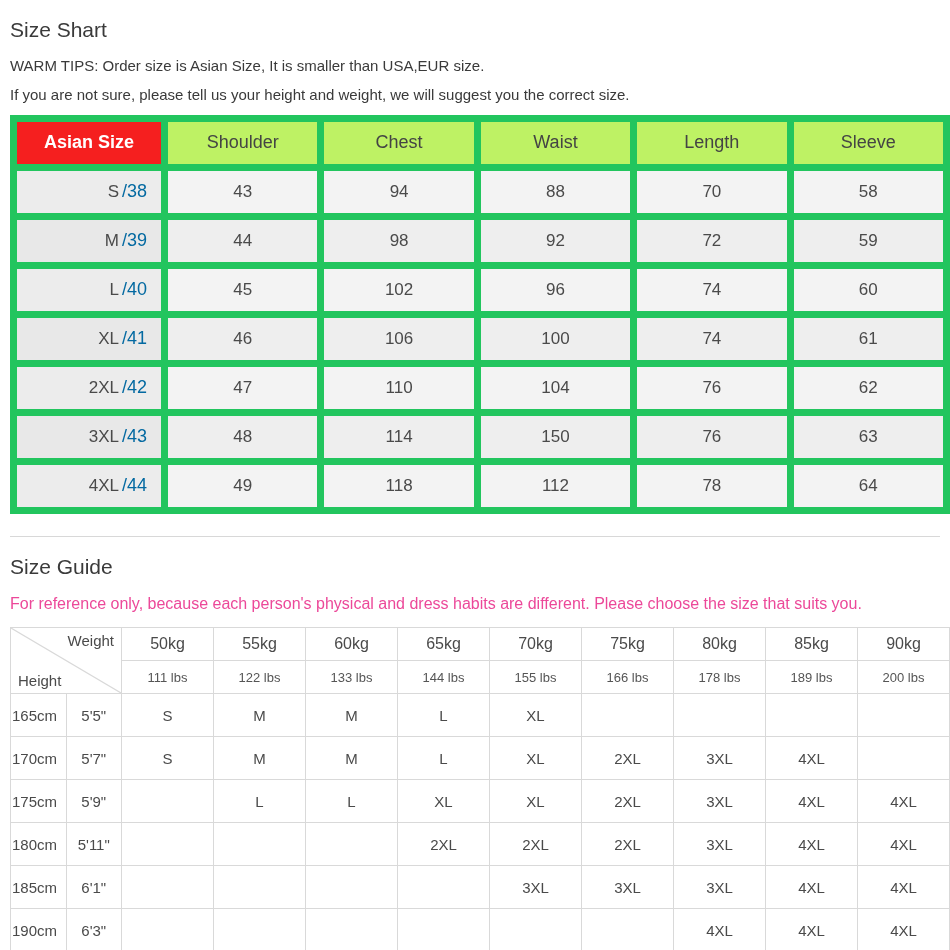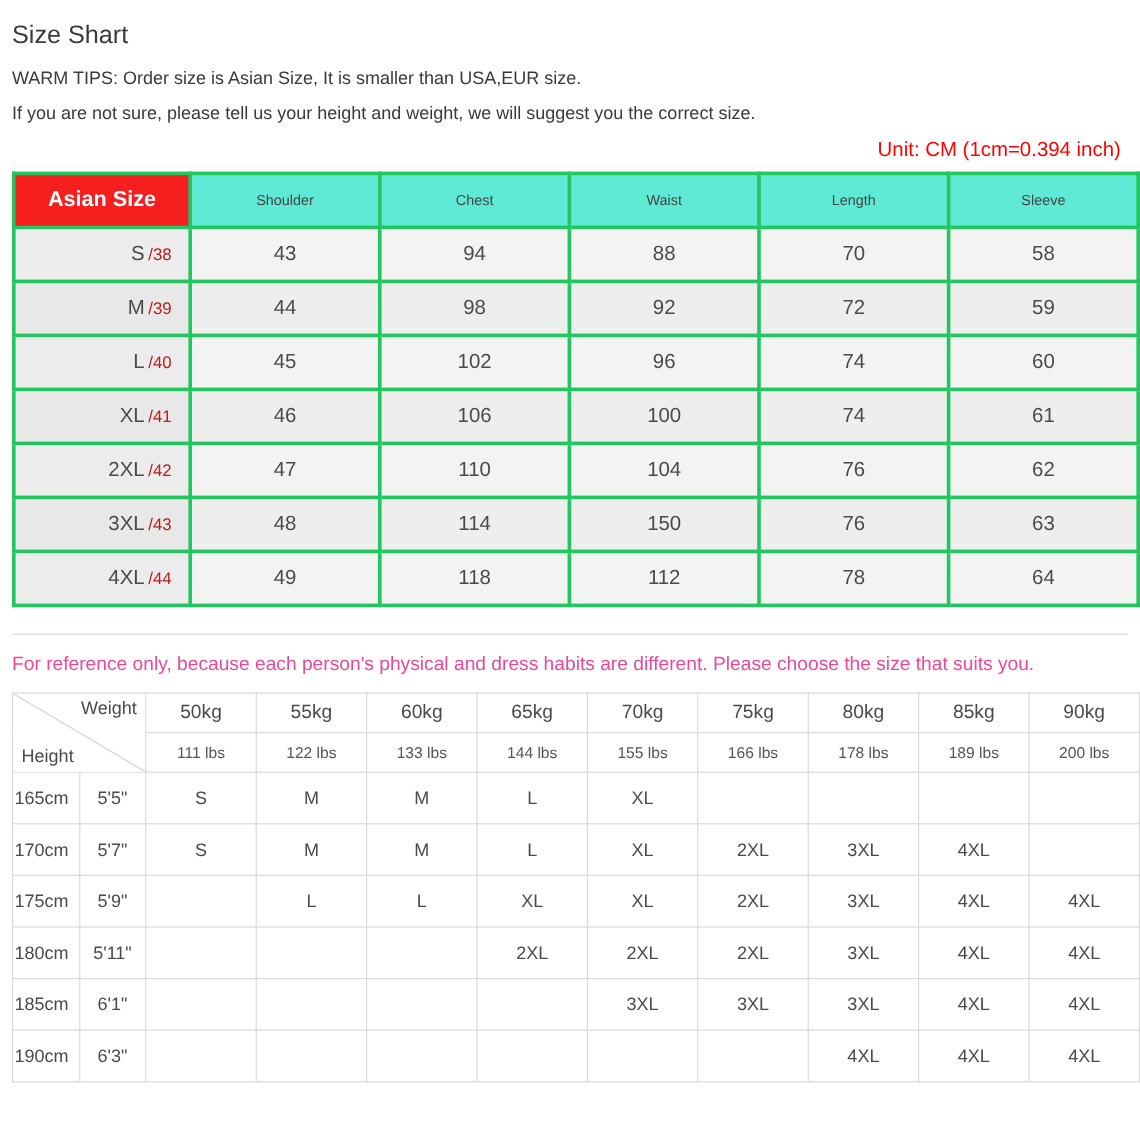--- a/index.html
+++ b/index.html
@@ -44,50 +44,50 @@
     font-size: 17px;
     margin: 6px 6px 8px 0;
   }
 
   table.sizes {
     width: 940px;
     border-collapse: collapse;
     table-layout: fixed;
   }
   table.sizes th, table.sizes td {
-    border: 3px solid #22c55e;
+    border: 7px solid #22c55e;
     text-align: center;
     font-size: 17px;
     color: #4a4a4a;
     height: 40px;
     font-weight: normal;
     background: #f1f1f1;
   }
   table.sizes thead th {
-    background: #5eead4;
-    font-size: 12px;
+    background: #bef264;
+    font-size: 18px;
     color: #444444;
     height: 40px;
   }
   table.sizes thead th.asian {
     background: #f51f1f;
     color: #ffffff;
     font-weight: bold;
     font-size: 18px;
   }
   table.sizes td.sizecell {
     background: #ececec;
     text-align: right;
     padding-right: 14px;
     font-size: 17px;
     color: #4a4a4a;
   }
   table.sizes td.sizecell .eu {
-    color: #b91c1c;
-    font-size: 14px;
+    color: #0369a1;
+    font-size: 18px;
     margin-left: 3px;
     margin-top: 15px;
   }
   table.sizes tbody td {
     background: #f3f3f3;
   }
   table.sizes tbody tr:nth-child(even) td {
     background: #eeeeee;
   }
   table.sizes tbody tr:nth-child(even) td.sizecell {
@@ -180,21 +180,20 @@
 <body>
 
 <div class="page">
 
   <div class="chart-section">
     <div class="section-title">Size Shart</div>
 
     <div class="tip-line">WARM TIPS: Order size is Asian Size, It is smaller than USA,EUR size.</div>
     <div class="tip-line">If you are not sure, please tell us your height and weight, we will suggest you the correct size.</div>
 
-    <div class="unit-line">Unit: CM (1cm=0.394 inch)</div>
 
     <table class="sizes">
       <thead>
         <tr>
           <th class="asian" style="width:142px">Asian Size</th>
           <th>Shoulder</th>
           <th>Chest</th>
           <th>Waist</th>
           <th>Length</th>
           <th>Sleeve</th>
@@ -257,20 +256,21 @@
           <td>78</td>
           <td>64</td>
         </tr>
       </tbody>
     </table>
   </div>
 
   <div class="divider"></div>
 
   <div class="guide-section">
+    <div class="section-title">Size Guide</div>
     <div class="guide-note">For reference only, because each person's physical and dress habits are different. Please choose the size that suits you.</div>
 
     <table class="guide">
       <tbody>
         <tr>
           <td class="corner" rowspan="2" colspan="2">
             <svg class="diag" viewBox="0 0 172 60" preserveAspectRatio="none">
               <line x1="0" y1="0" x2="172" y2="60" stroke="#d9d9d9" stroke-width="1.2"></line>
             </svg>
             <span class="wlabel">Weight</span>

